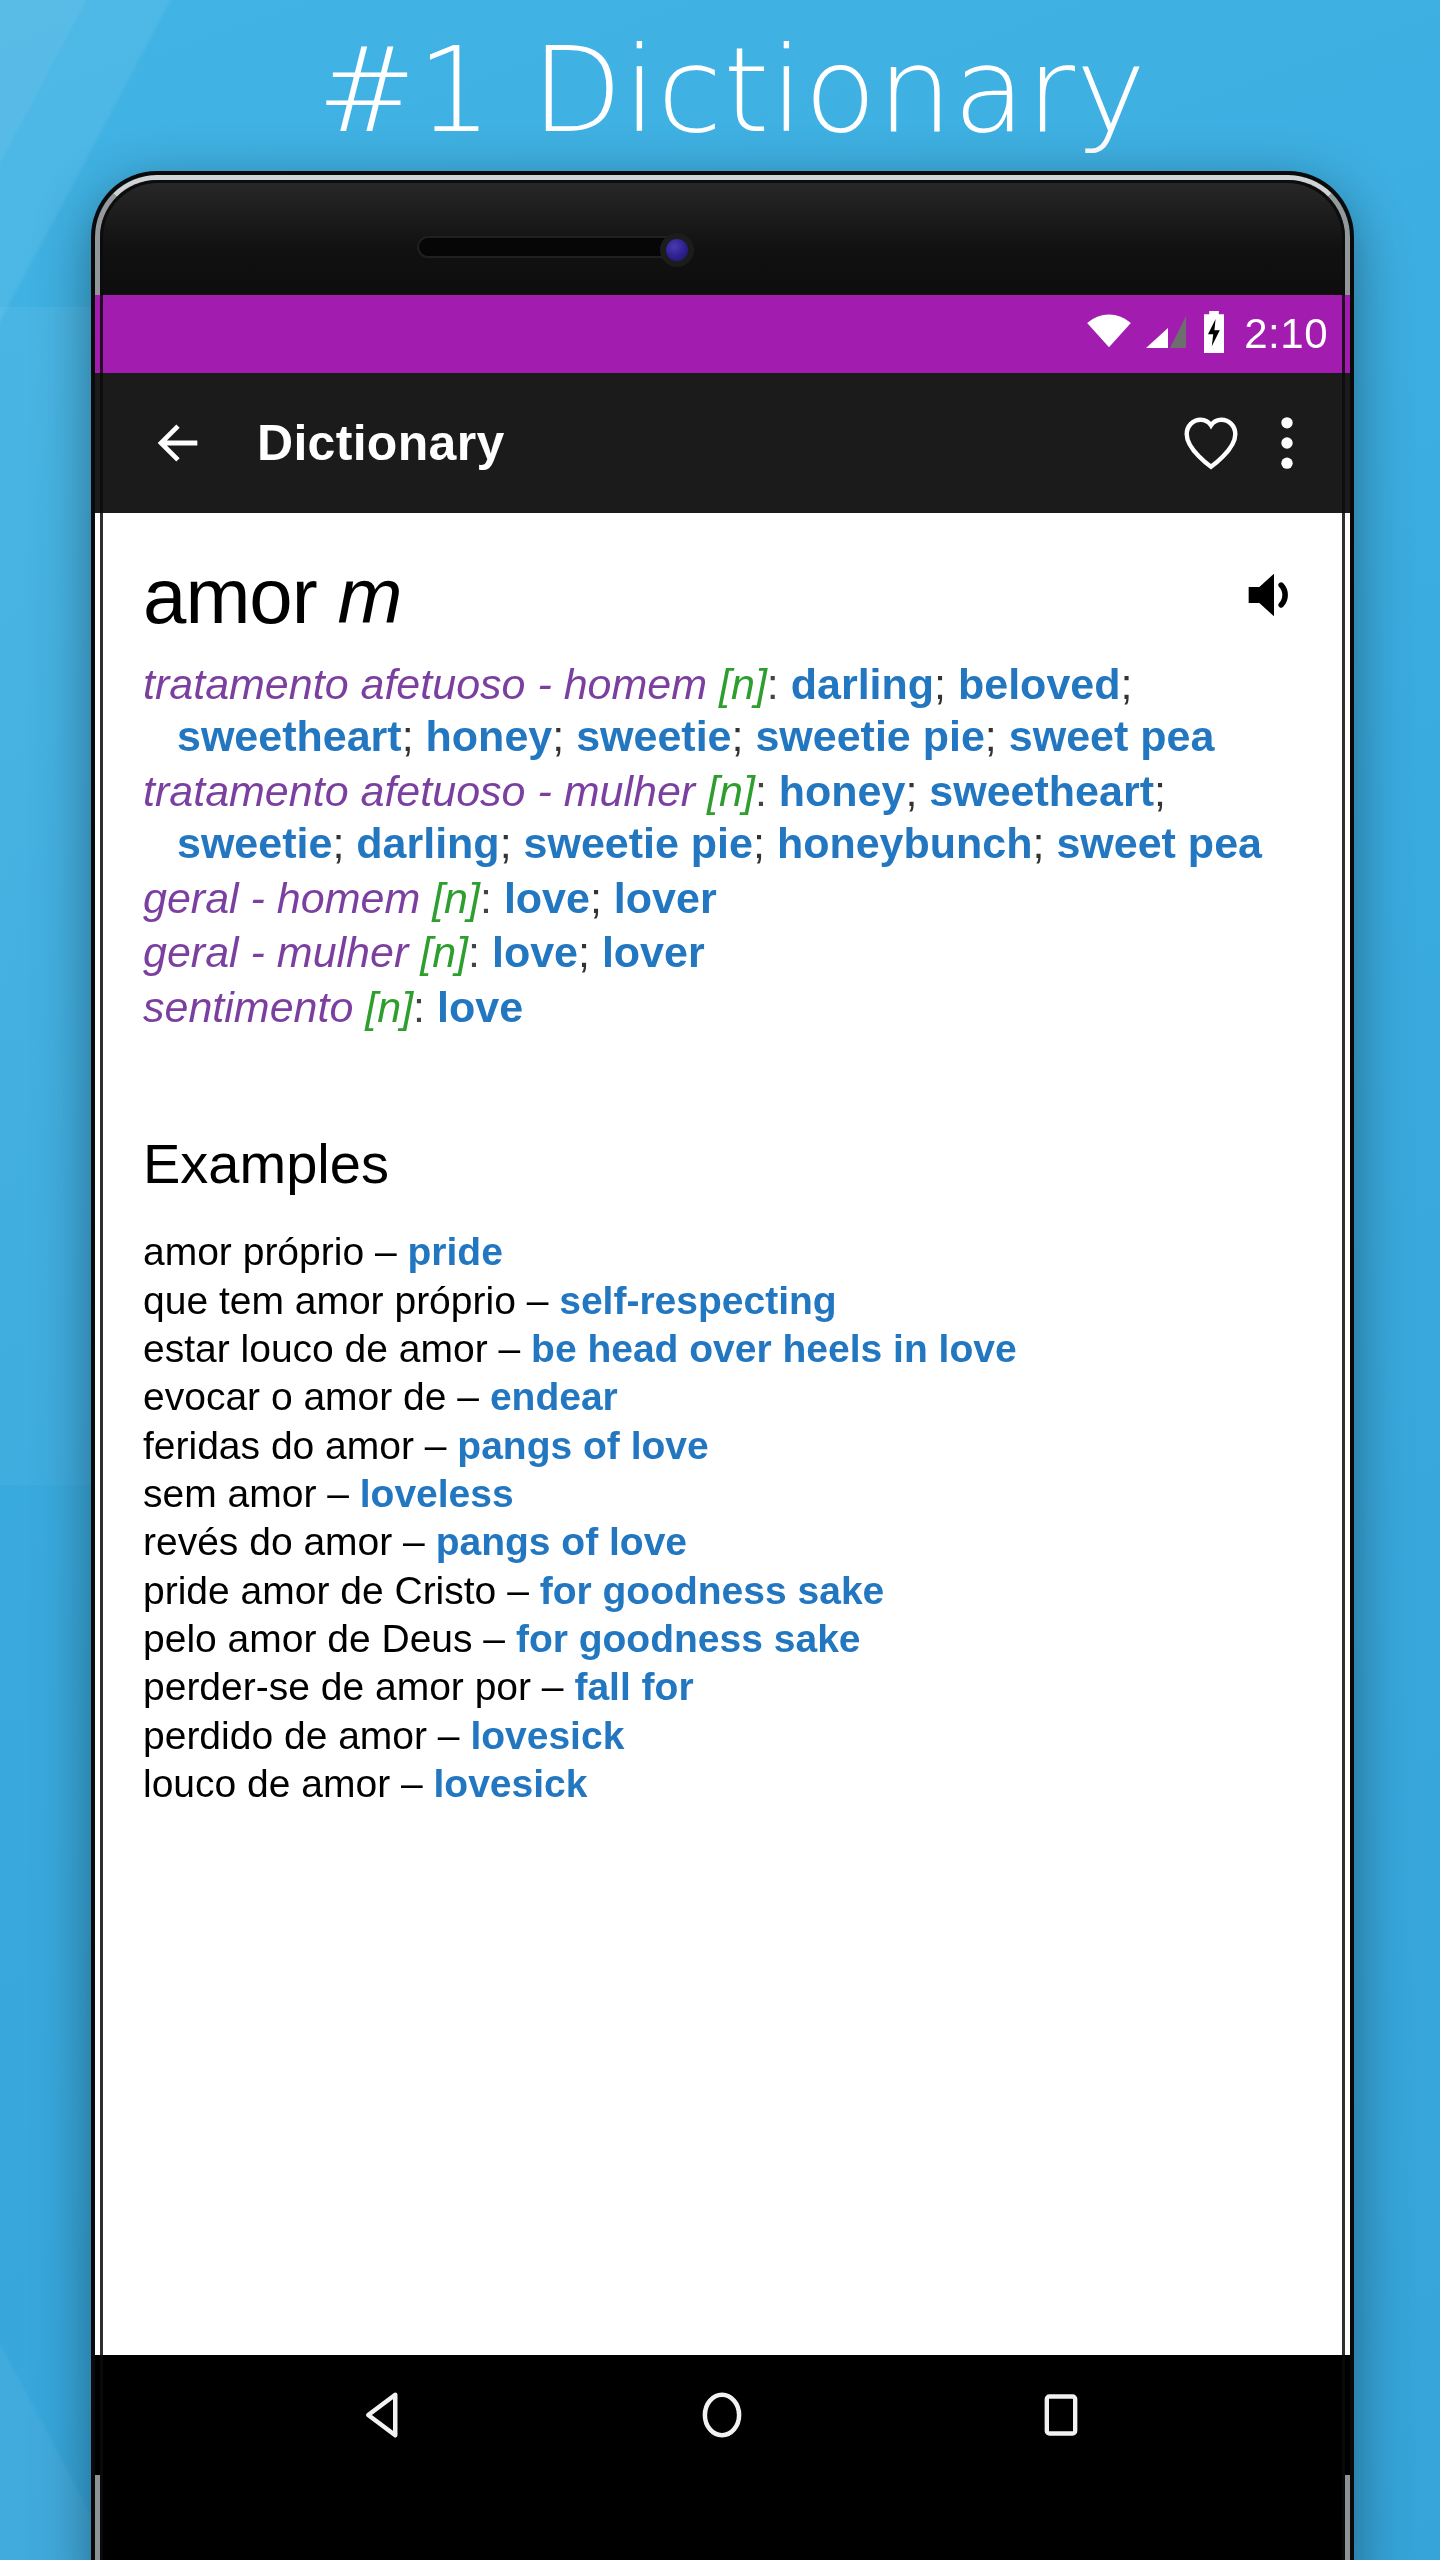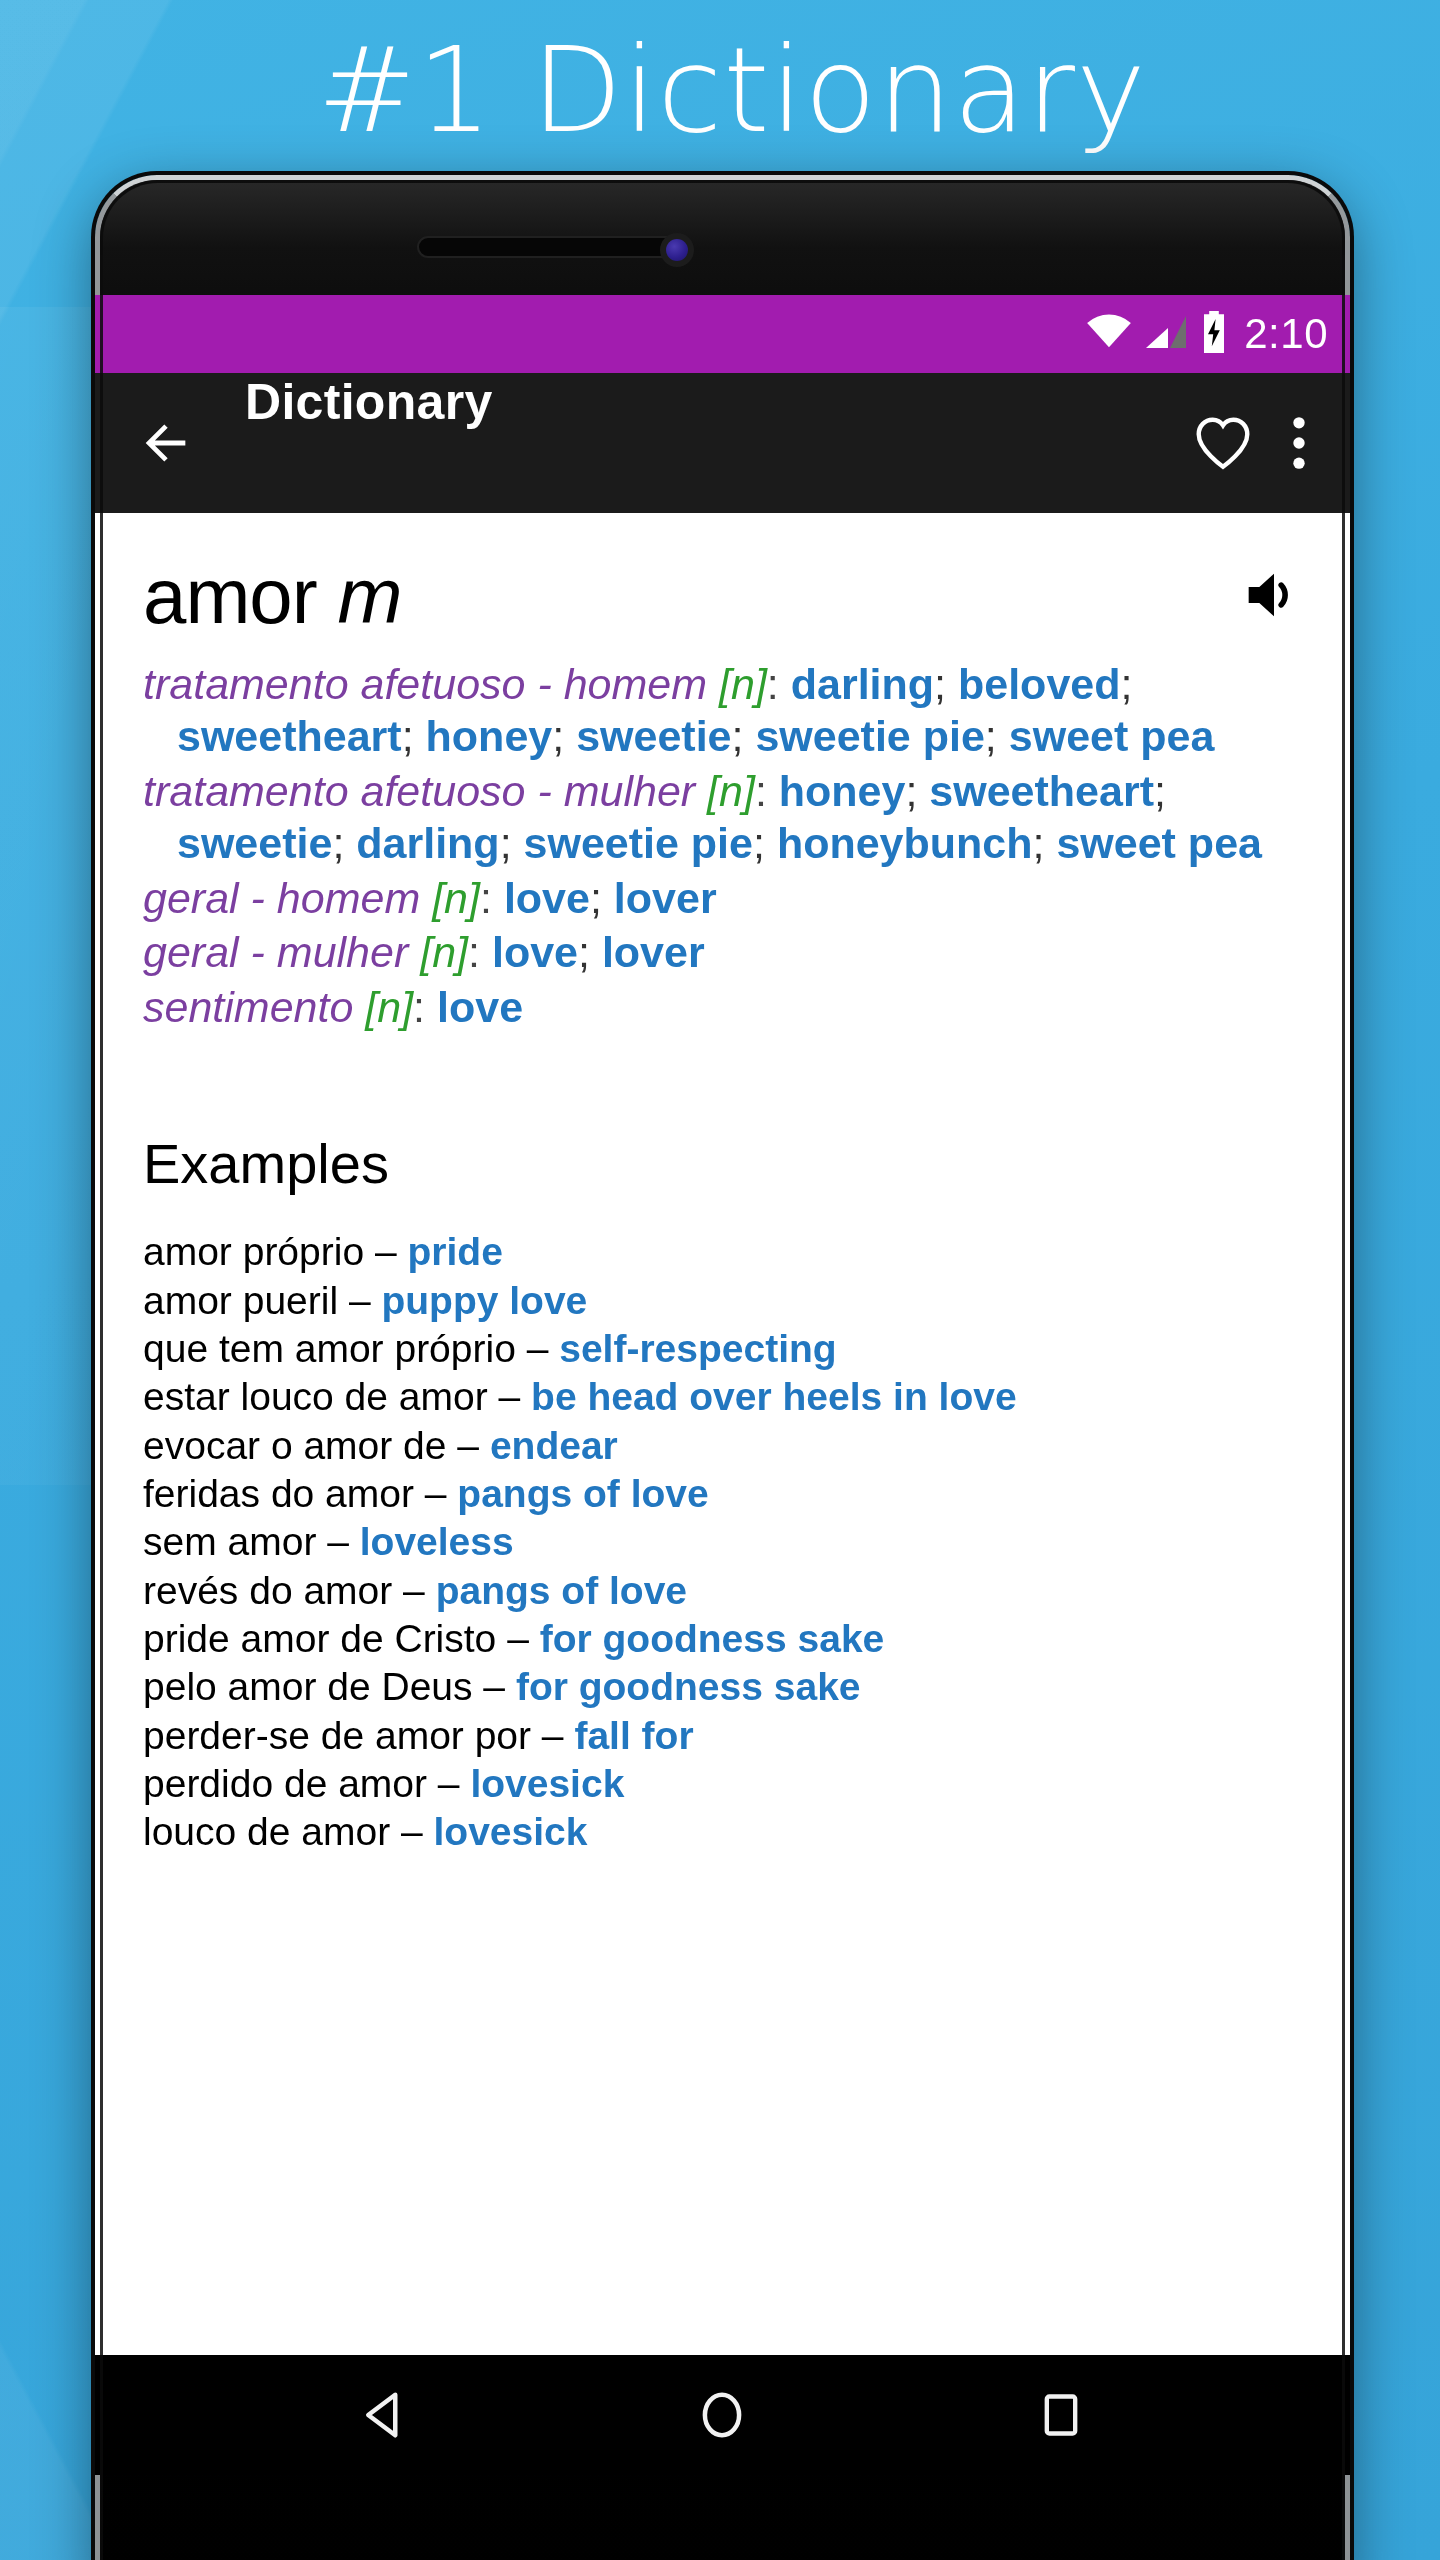--- a/index.html
+++ b/index.html
@@ -121,22 +121,22 @@
   .sb-ico{ display:block; }
   #status-time{
     color:#fff; font-size:42px; font-weight:400; letter-spacing:.5px;
     font-family:"Liberation Sans", sans-serif;
     margin-left:4px;
   }
 
   
   #app-bar{
     height:140px; background:#1b1b1b;
-    display:flex; 
-    padding:0 42px;
+    display:flex; align-items:center;
+    padding:0 54px;
   }
   #app-bar-title{
     color:#fff; font-size:50px; font-weight:bold;
     margin-left:50px; flex:1;
     letter-spacing:.3px;
   }
   .appbar-icon{ display:flex; align-items:center; justify-content:center; }
   #favorite-button{ margin-right:36px; }
 
   
@@ -272,21 +272,20 @@
           <div class="sense"><span class="ctx">tratamento afetuoso - homem </span><span class="pos">[n]</span><span class="colon">: </span><span class="tr">darling</span><span class="sep">; </span><span class="tr">beloved</span><span class="sep">; </span><span class="tr">sweetheart</span><span class="sep">; </span><span class="tr">honey</span><span class="sep">; </span><span class="tr">sweetie</span><span class="sep">; </span><span class="tr">sweetie pie</span><span class="sep">; </span><span class="tr">sweet pea</span></div>
           <div class="sense"><span class="ctx">tratamento afetuoso - mulher </span><span class="pos">[n]</span><span class="colon">: </span><span class="tr">honey</span><span class="sep">; </span><span class="tr">sweetheart</span><span class="sep">; </span><span class="tr">sweetie</span><span class="sep">; </span><span class="tr">darling</span><span class="sep">; </span><span class="tr">sweetie pie</span><span class="sep">; </span><span class="tr">honeybunch</span><span class="sep">; </span><span class="tr">sweet pea</span></div>
           <div class="sense"><span class="ctx">geral - homem </span><span class="pos">[n]</span><span class="colon">: </span><span class="tr">love</span><span class="sep">; </span><span class="tr">lover</span></div>
           <div class="sense"><span class="ctx">geral - mulher </span><span class="pos">[n]</span><span class="colon">: </span><span class="tr">love</span><span class="sep">; </span><span class="tr">lover</span></div>
           <div class="sense"><span class="ctx">sentimento </span><span class="pos">[n]</span><span class="colon">: </span><span class="tr">love</span></div>
         </div>
 
       <div id="examples-title">Examples</div>
       <div id="examples">
           <div class="example"><span class="pt">amor próprio</span><span class="dash"> – </span><span class="en">pride</span></div>
-          <div class="example"><span class="pt">amor pueril</span><span class="dash"> – </span><span class="en">puppy love</span></div>
           <div class="example"><span class="pt">que tem amor próprio</span><span class="dash"> – </span><span class="en">self-respecting</span></div>
           <div class="example"><span class="pt">estar louco de amor</span><span class="dash"> – </span><span class="en">be head over heels in love</span></div>
           <div class="example"><span class="pt">evocar o amor de</span><span class="dash"> – </span><span class="en">endear</span></div>
           <div class="example"><span class="pt">feridas do amor</span><span class="dash"> – </span><span class="en">pangs of love</span></div>
           <div class="example"><span class="pt">sem amor</span><span class="dash"> – </span><span class="en">loveless</span></div>
           <div class="example"><span class="pt">revés do amor</span><span class="dash"> – </span><span class="en">pangs of love</span></div>
           <div class="example"><span class="pt">pride amor de Cristo</span><span class="dash"> – </span><span class="en">for goodness sake</span></div>
           <div class="example"><span class="pt">pelo amor de Deus</span><span class="dash"> – </span><span class="en">for goodness sake</span></div>
           <div class="example"><span class="pt">perder-se de amor por</span><span class="dash"> – </span><span class="en">fall for</span></div>
           <div class="example"><span class="pt">perdido de amor</span><span class="dash"> – </span><span class="en">lovesick</span></div>

